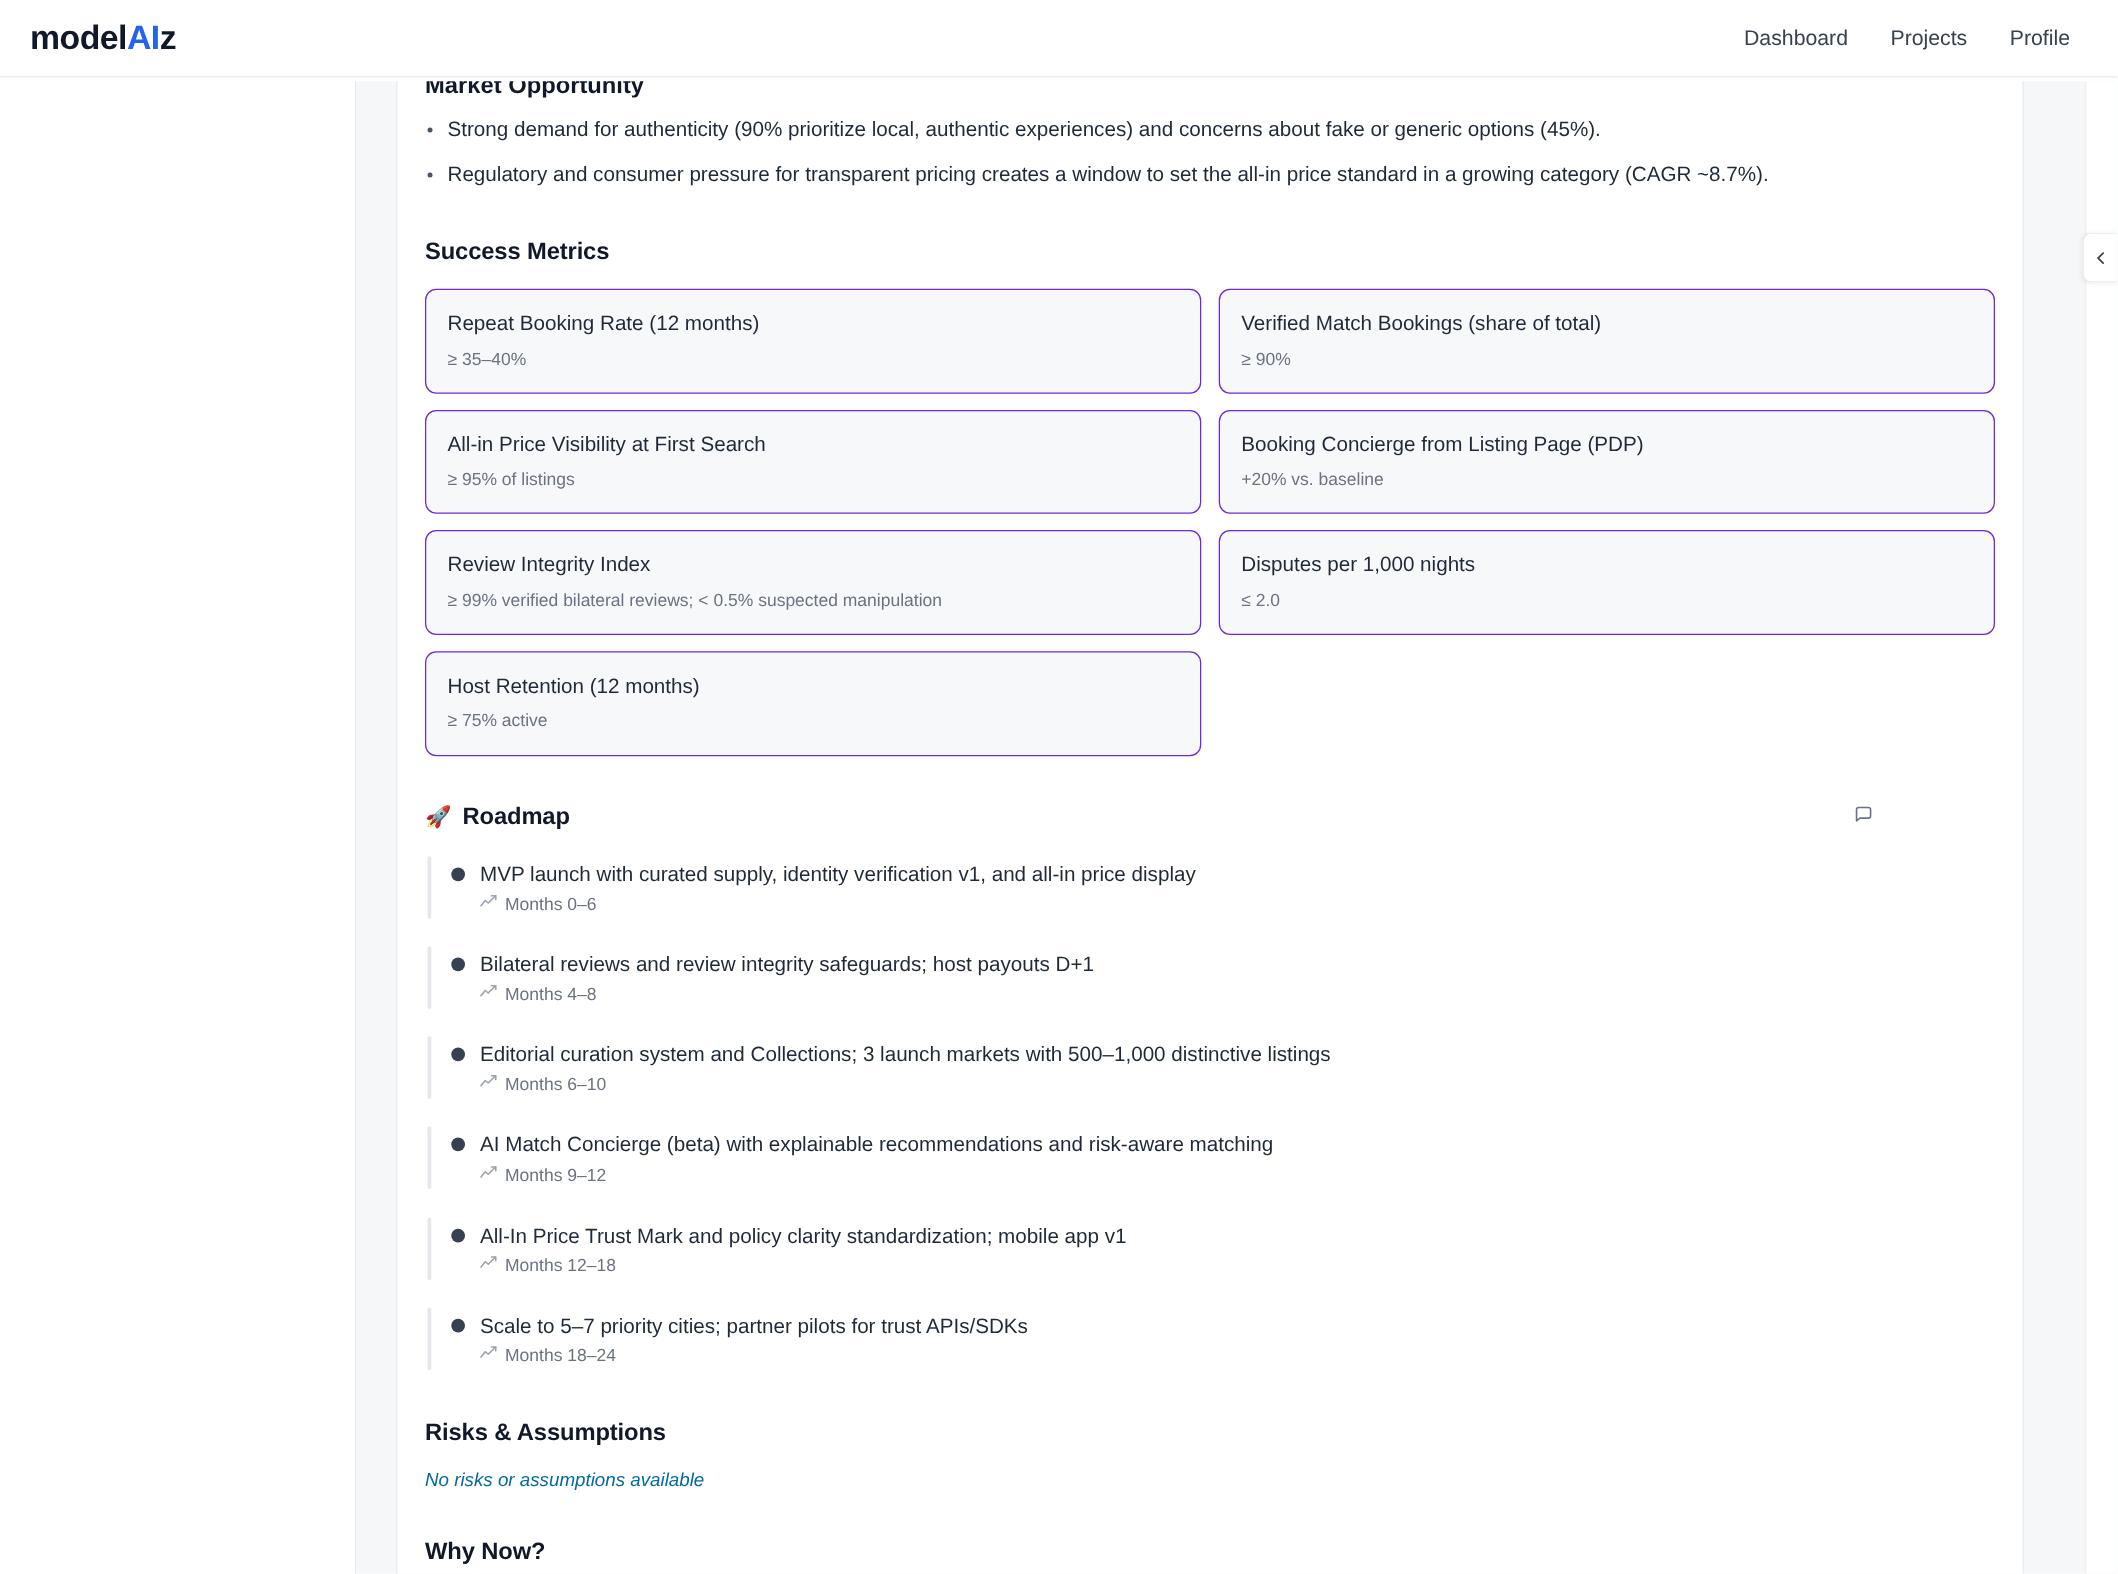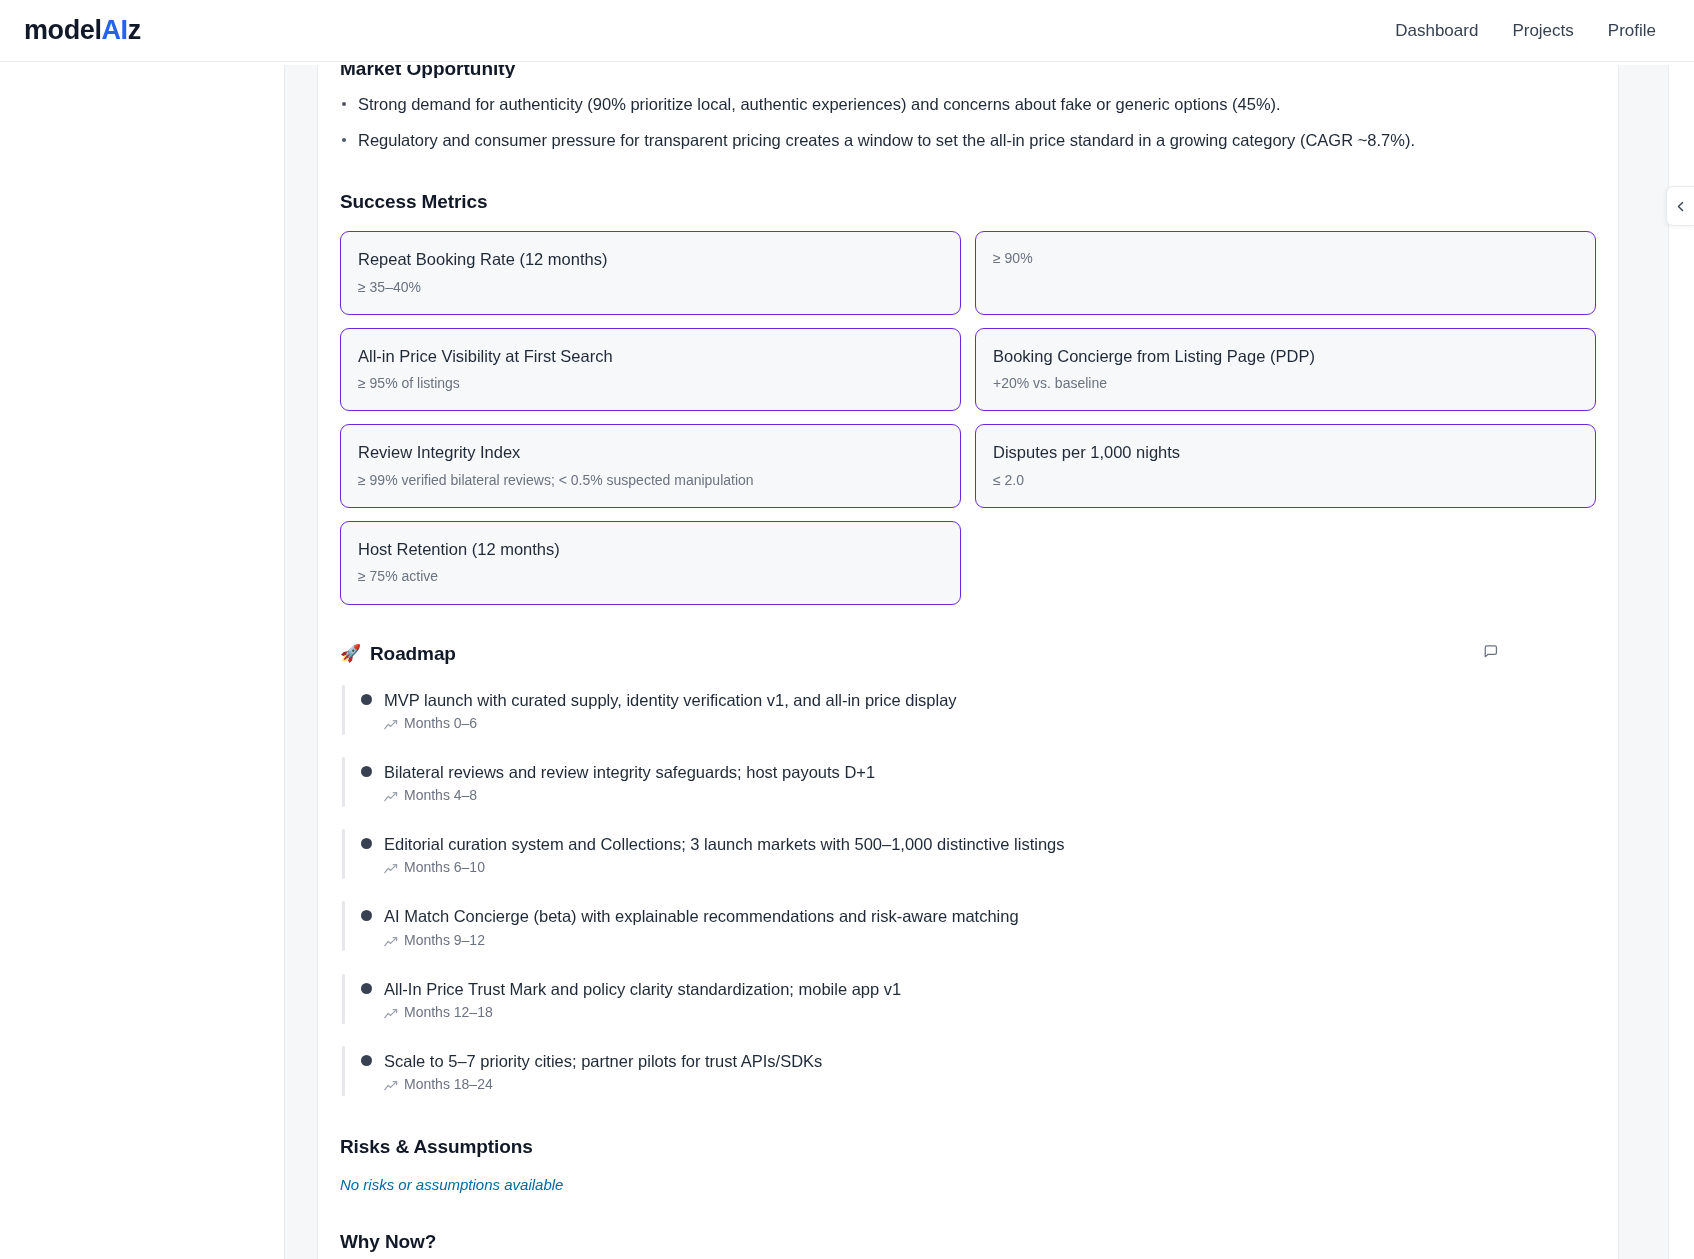--- a/index.html
+++ b/index.html
@@ -203,21 +203,21 @@
     background: #374151;
   }
   .roadmap-title {
     font-size: 16.5px;
     color: #1f2937;
     line-height: 1.35;
     margin-bottom: 4px;
   }
   .roadmap-meta {
     display: flex;
-    align-items: flex-end;
+    align-items: flex-start;
     gap: 6px;
     font-size: 14px;
     color: #6b7280;
   }
   .trend-ico {
     display: inline-block;
     width: 14px; height: 12px;
     flex: 0 0 auto;
     color: #9ca3af;
   }
@@ -308,20 +308,21 @@
         </ul>
 
         <div class="section-title">Success Metrics</div>
 
         <div class="metrics-grid">
           <div class="metric-card">
             <div class="metric-label">Repeat Booking Rate (12 months)</div>
             <div class="metric-value">≥ 35–40%</div>
           </div>
           <div class="metric-card">
+            <div class="metric-label">Verified Match Bookings (share of total)</div>
             <div class="metric-value">≥ 90%</div>
           </div>
           <div class="metric-card">
             <div class="metric-label">All-in Price Visibility at First Search</div>
             <div class="metric-value">≥ 95% of listings</div>
           </div>
           <div class="metric-card">
             <div class="metric-label">Booking Concierge from Listing Page (PDP)</div>
             <div class="metric-value">+20% vs. baseline</div>
           </div>

